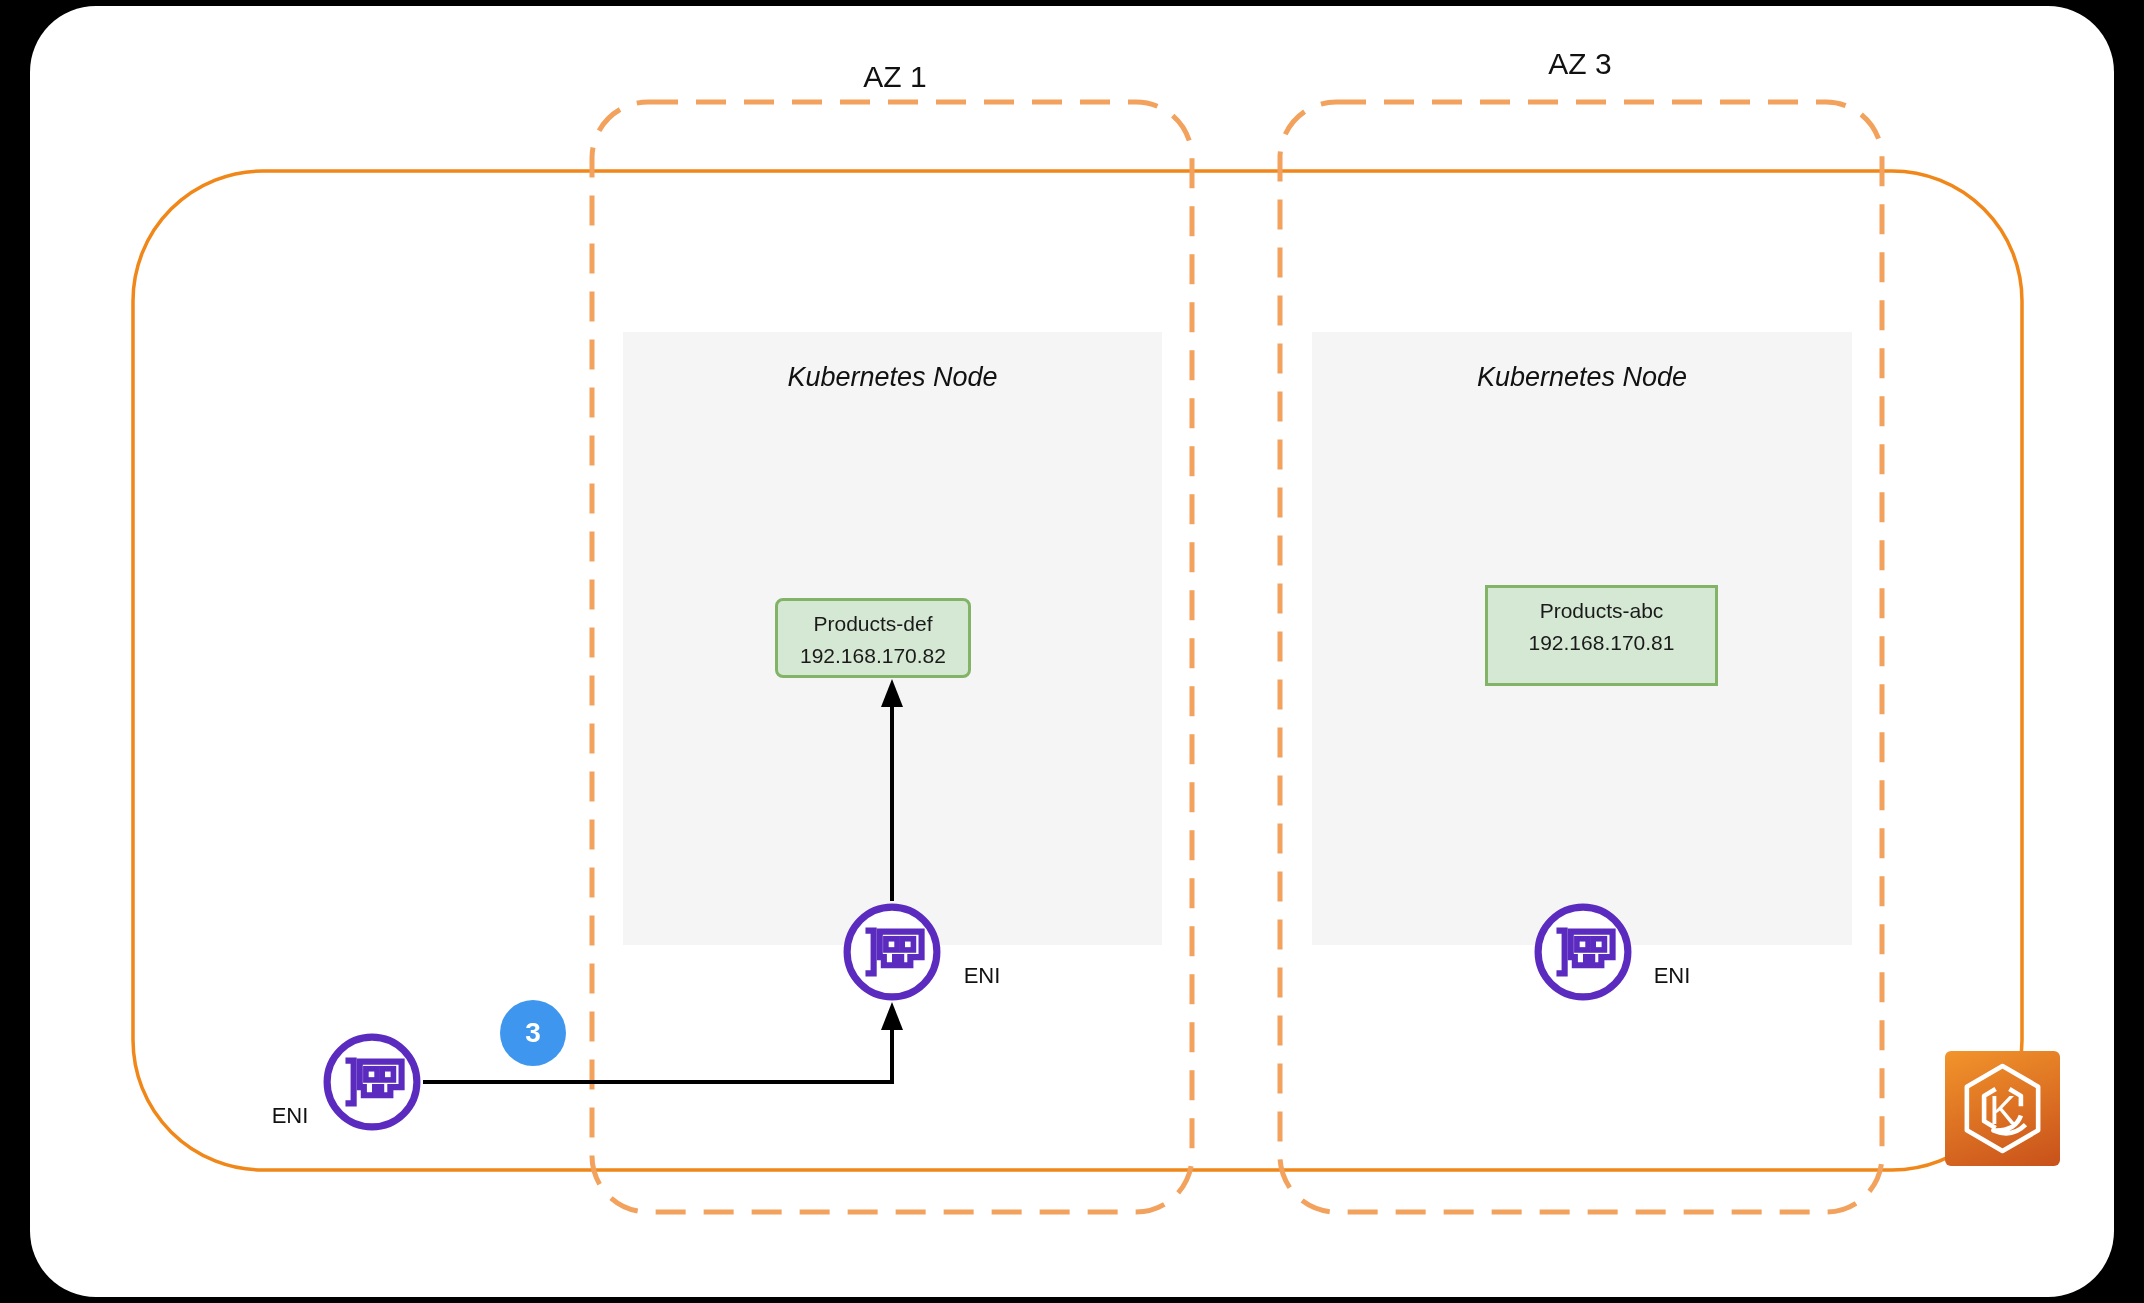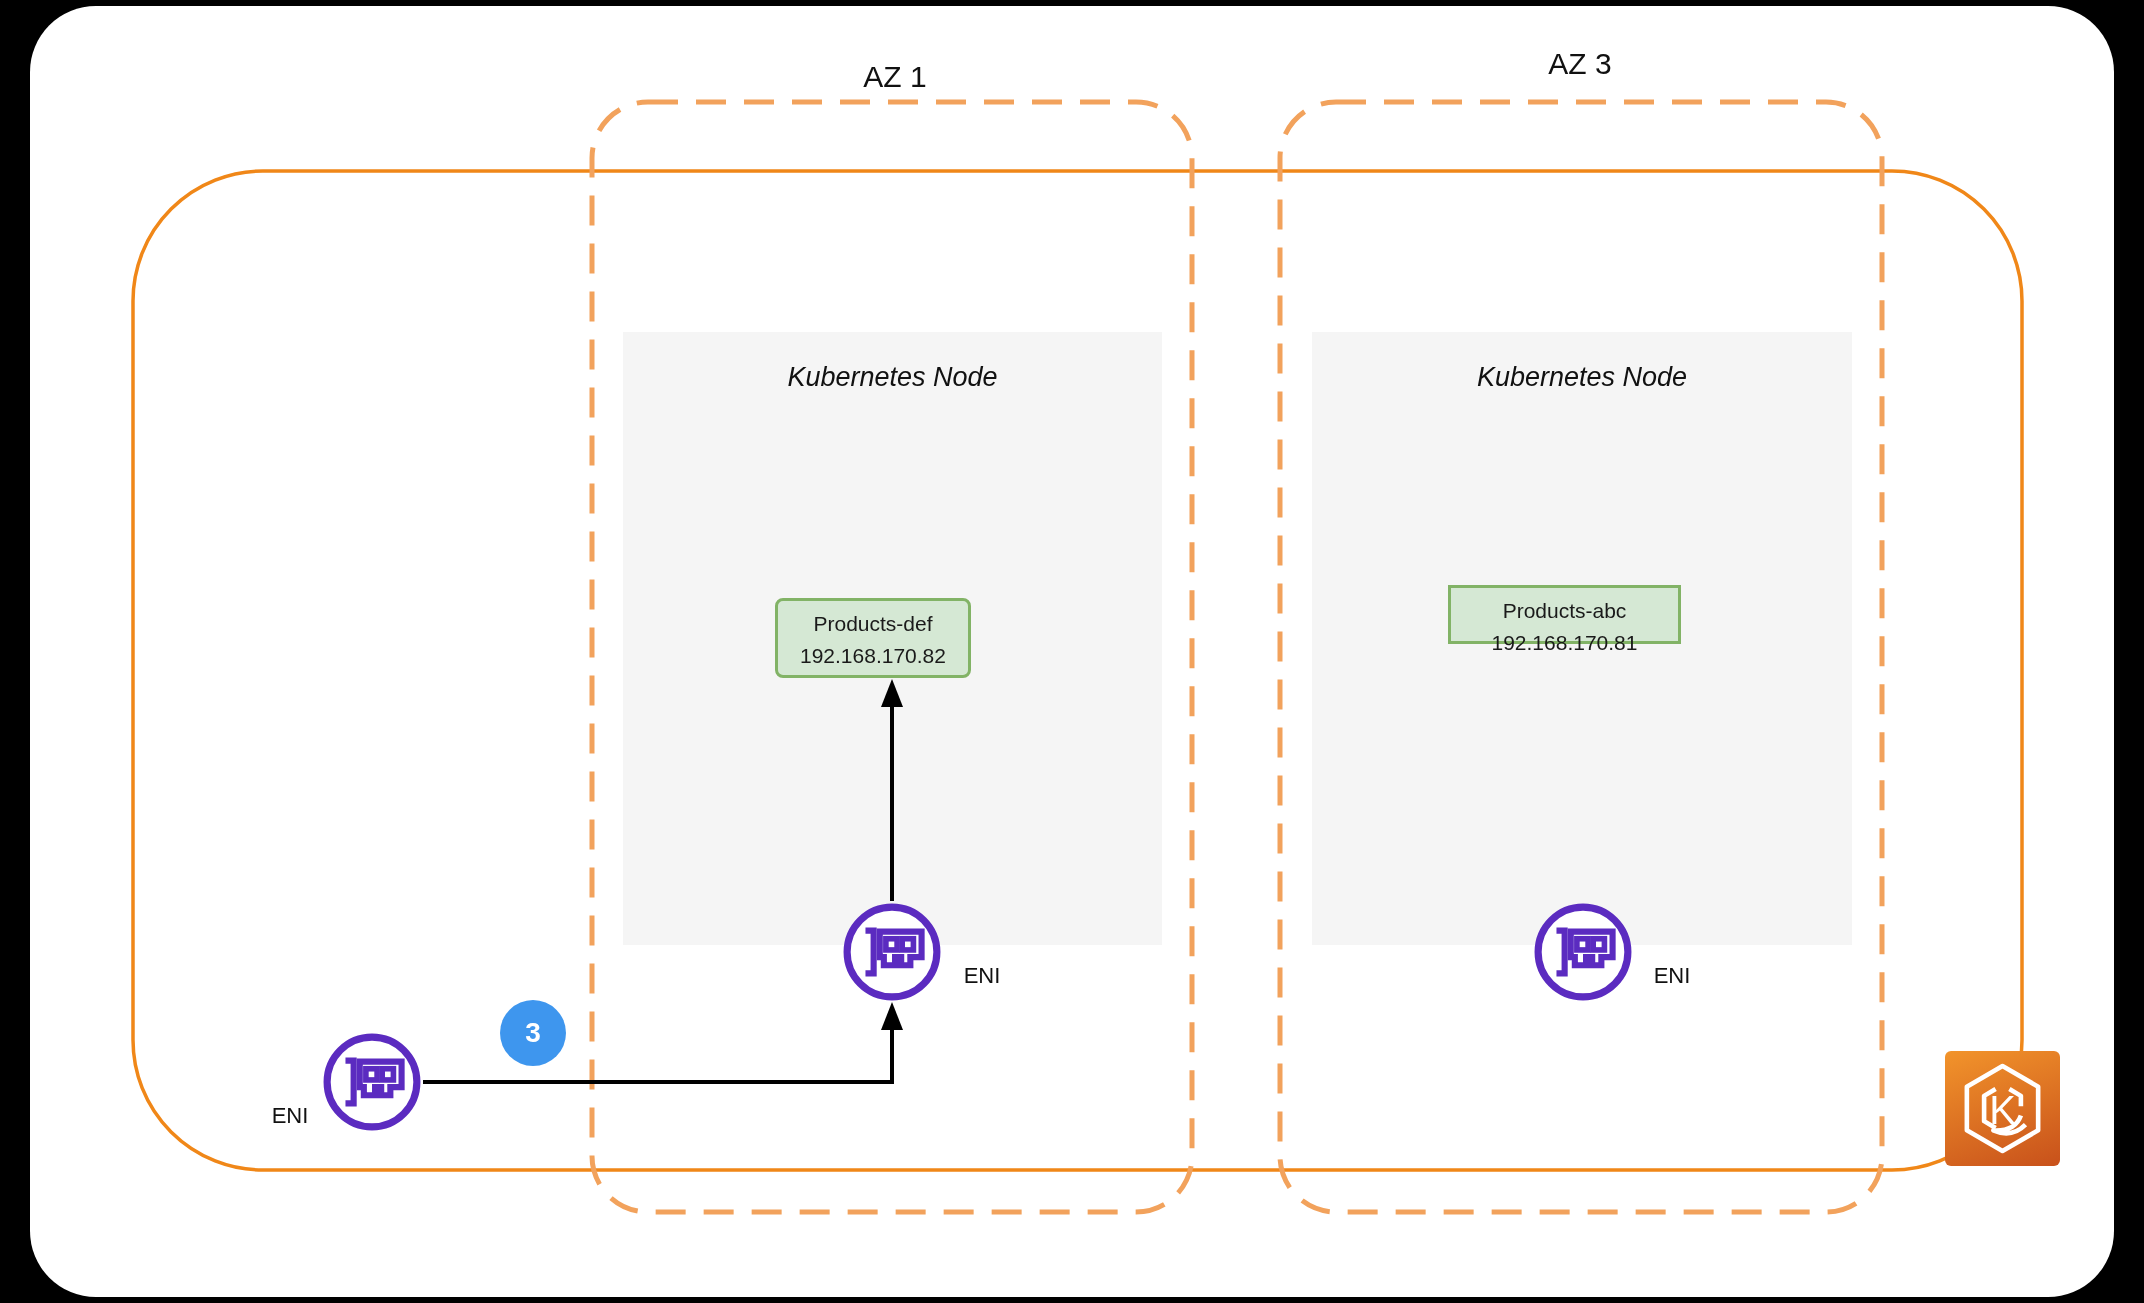--- a/index.html
+++ b/index.html
@@ -17,21 +17,21 @@
   .az3-label{left:1510px;top:47px;}
 
   .node{position:absolute;width:539px;height:613px;background:var(--node-bg,#f5f5f5);font-style:italic;}
   .node-left{left:623px;top:332px;}
   .node-right{left:1312px;top:332px;width:540px;}
   .node-title{padding-top:30px;text-align:center;font-size:27px;line-height:30px;color:var(--text-dark,#111);}
 
   .pod{position:absolute;background:var(--pod-bg,#d5e8d4);border:3px solid var(--pod-border,#82b366);
        box-sizing:border-box;text-align:center;font-size:21px;line-height:32px;color:#1a1a1a;padding-top:7px;}
   .pod-def{left:775px;top:598px;width:196px;height:80px;border-radius:8px;}
-  .pod-abc{left:1448px;top:585px;width:233px;height:59px;}
+  .pod-abc{left:1485px;top:585px;width:233px;height:101px;}
 
   .arrow-line{stroke:var(--arrow-black,#000);stroke-width:4;fill:none;}
   .arrow-head{fill:var(--arrow-black,#000);}
 
   .eni{position:absolute;width:102px;height:102px;}
   .eni-left{left:321px;top:1031px;}
   .eni-mid{left:841px;top:901px;}
   .eni-right{left:1532px;top:901px;}
   .eni-circle{fill:#fff;stroke:var(--eni-purple,#5b2bc0);stroke-width:7;}
   .eni-glyph{fill:none;stroke:var(--eni-purple,#5b2bc0);stroke-width:6;}

